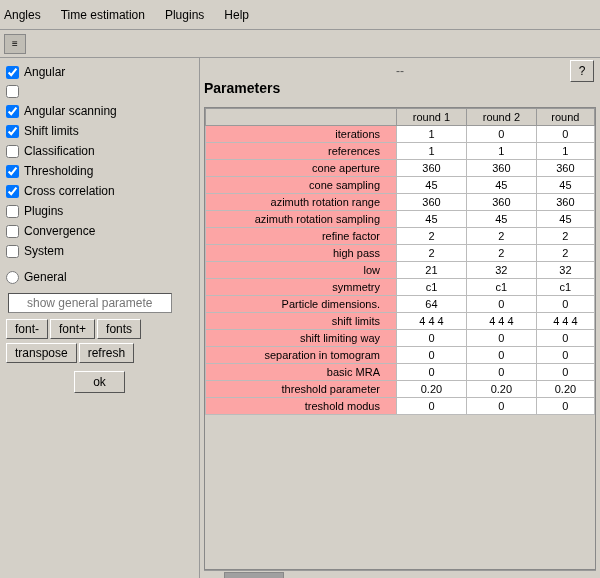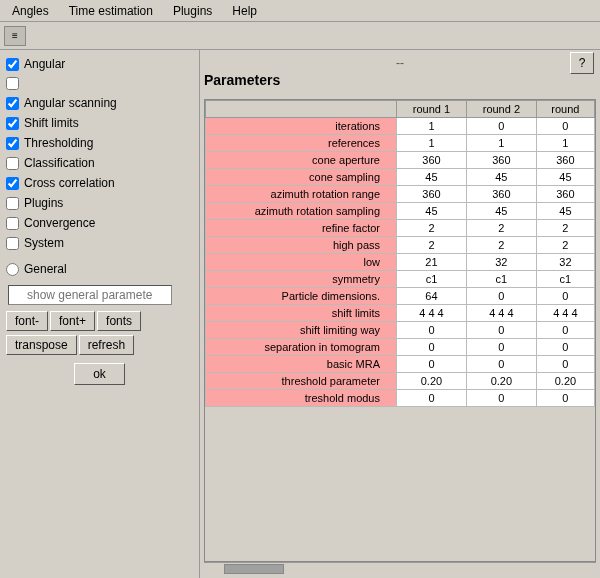--- a/index.html
+++ b/index.html
@@ -11,23 +11,23 @@
       height: 578px;
       overflow: hidden;
     }
 
     
     .menubar {
       background: #d4d0c8;
       border-bottom: 1px solid #999;
       display: flex;
       align-items: center;
-      padding: 2px 8px;
+      padding: 2px 0;
       gap: 12px;
-      height: 22px;
+      height: 30px;
     }
     .menubar-item {
       font-size: 12px;
       cursor: pointer;
       padding: 1px 4px;
     }
 
     
     .toolbar {
       background: #d4d0c8;
@@ -239,26 +239,26 @@
     </div>
     <div class="checklist-item">
       <input type="checkbox" checked="" style="">
       <span>Angular scanning</span>
     </div>
     <div class="checklist-item">
       <input type="checkbox" checked="" style="">
       <span>Shift limits</span>
     </div>
     <div class="checklist-item">
+      <input type="checkbox" style="">
+      <span>Classification</span>
+    </div>
+    <div class="checklist-item">
       <input type="checkbox" checked="" style="">
       <span>Thresholding</span>
-    </div>
-    <div class="checklist-item">
-      <input type="checkbox" style="">
-      <span>Classification</span>
     </div>
     <div class="checklist-item">
       <input type="checkbox" checked="" style="">
       <span>Cross correlation</span>
     </div>
     <div class="checklist-item">
       <input type="checkbox" style="">
       <span>Plugins</span>
     </div>
     <div class="checklist-item">

